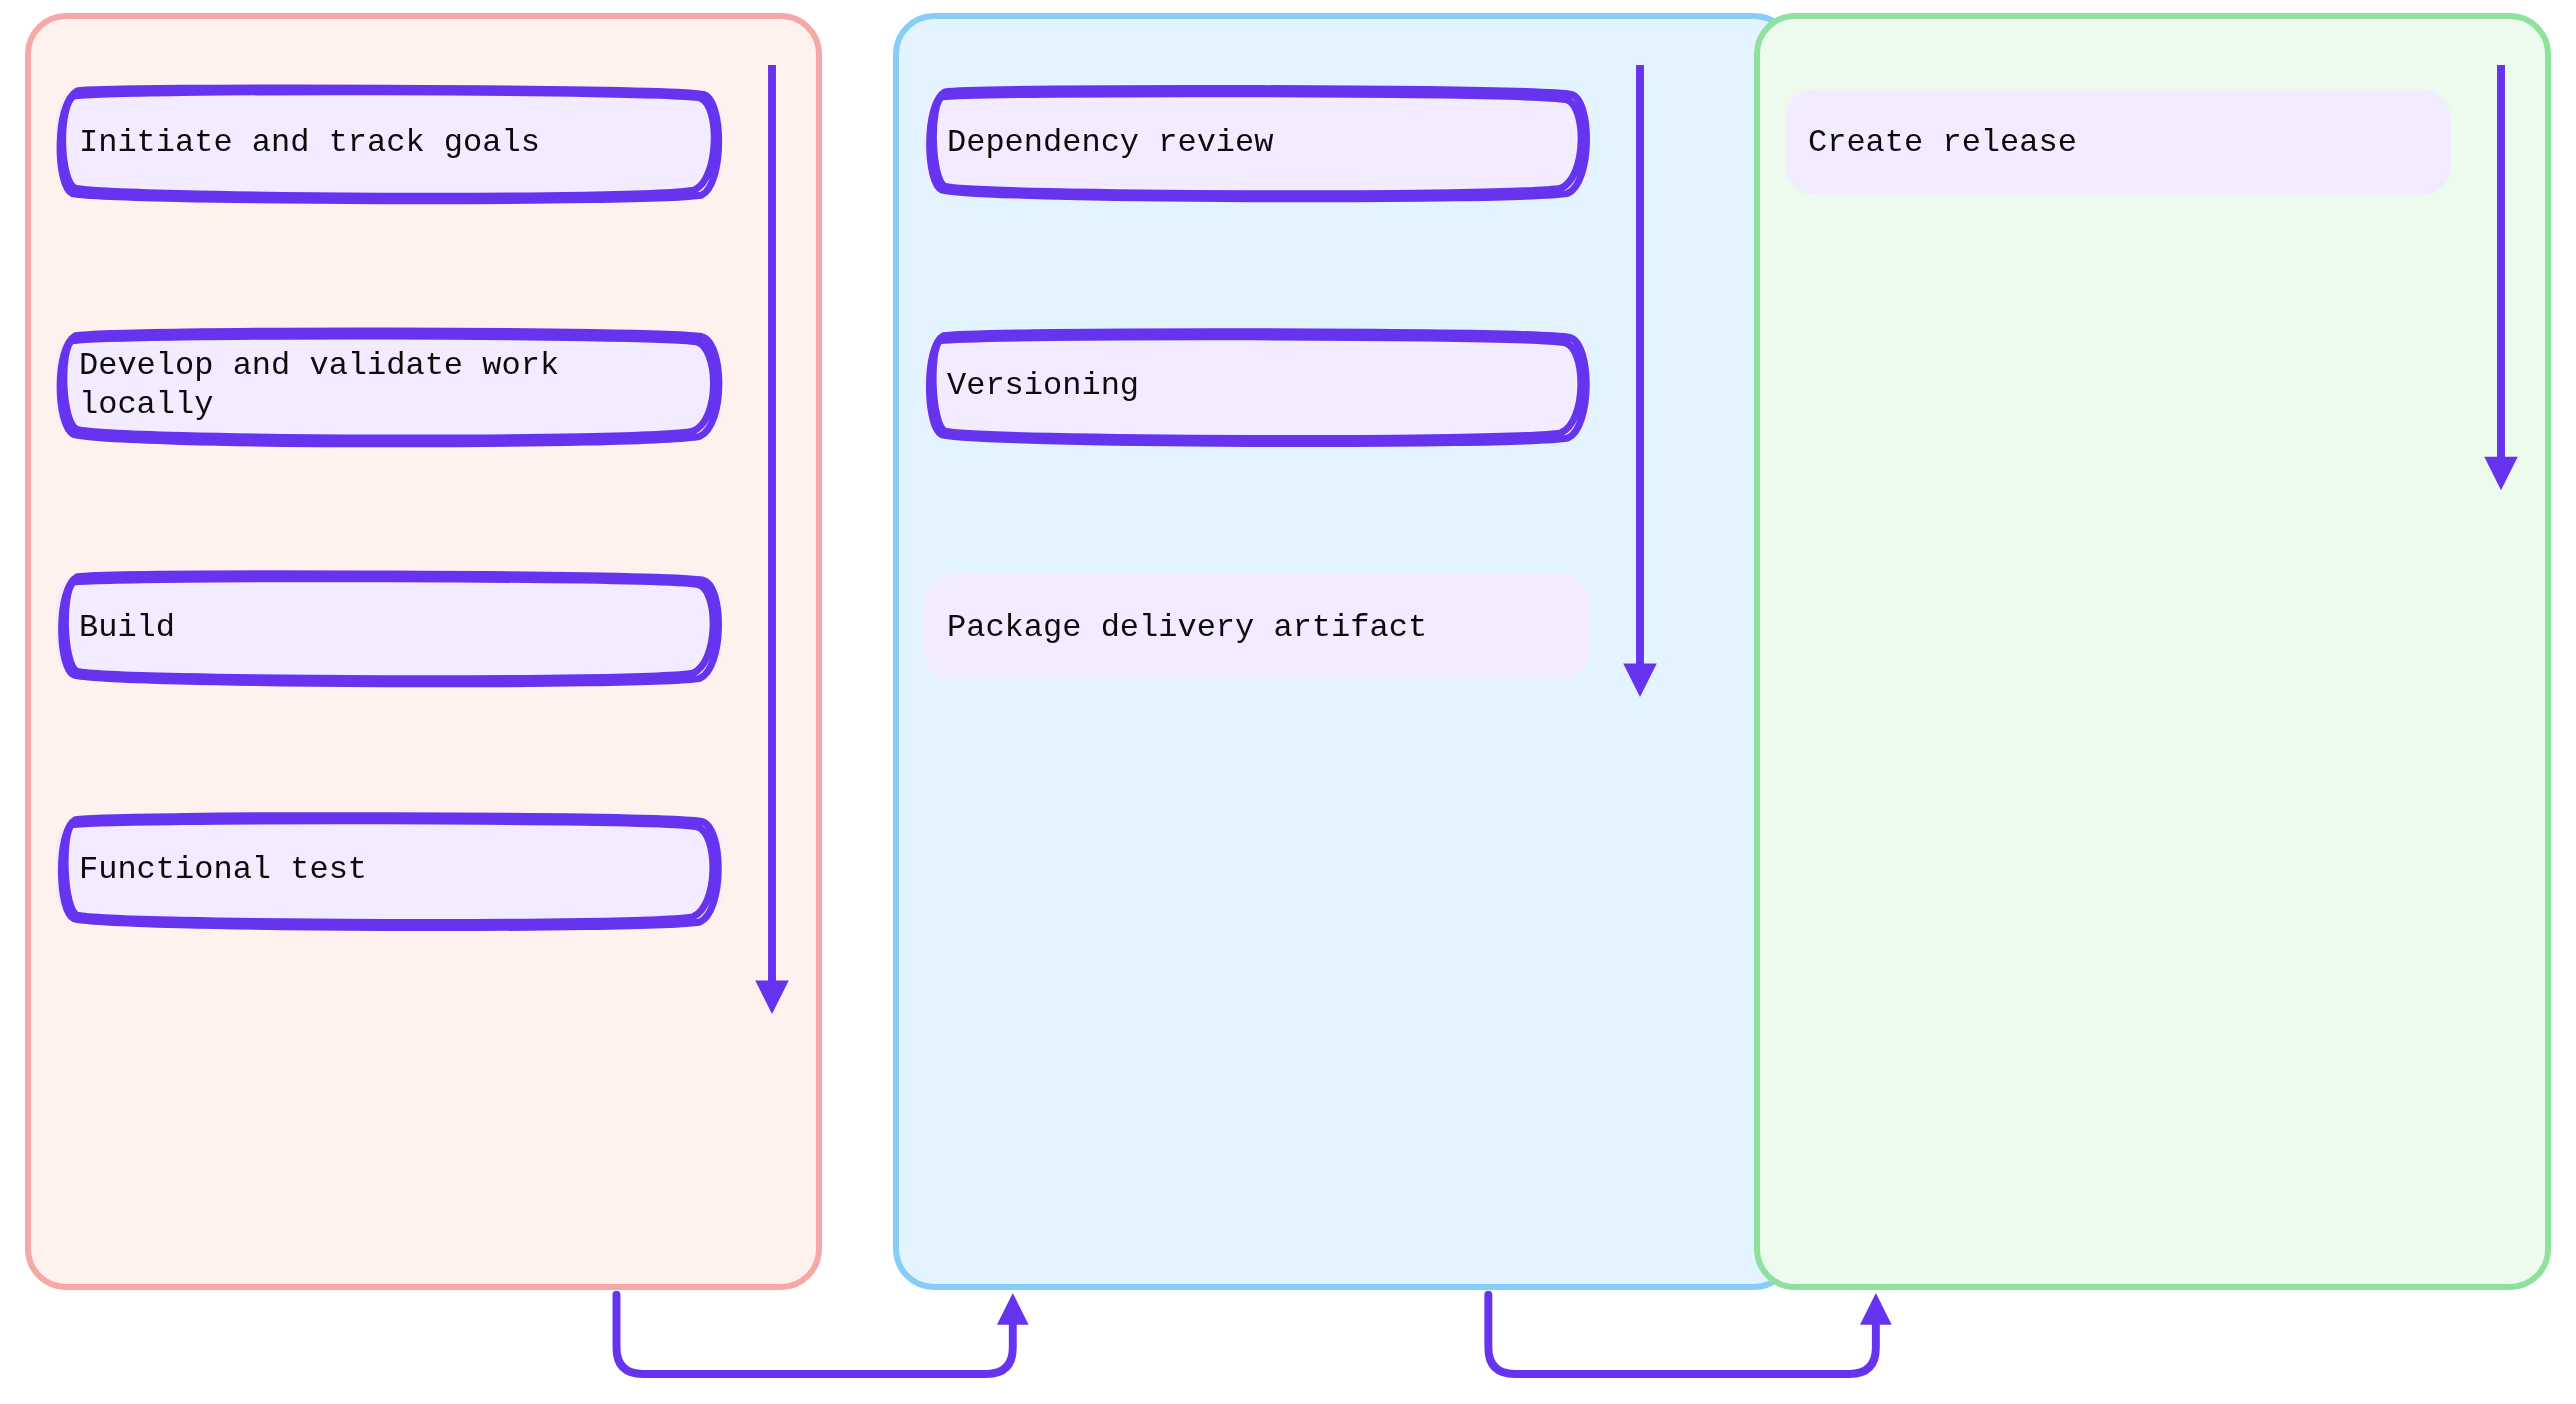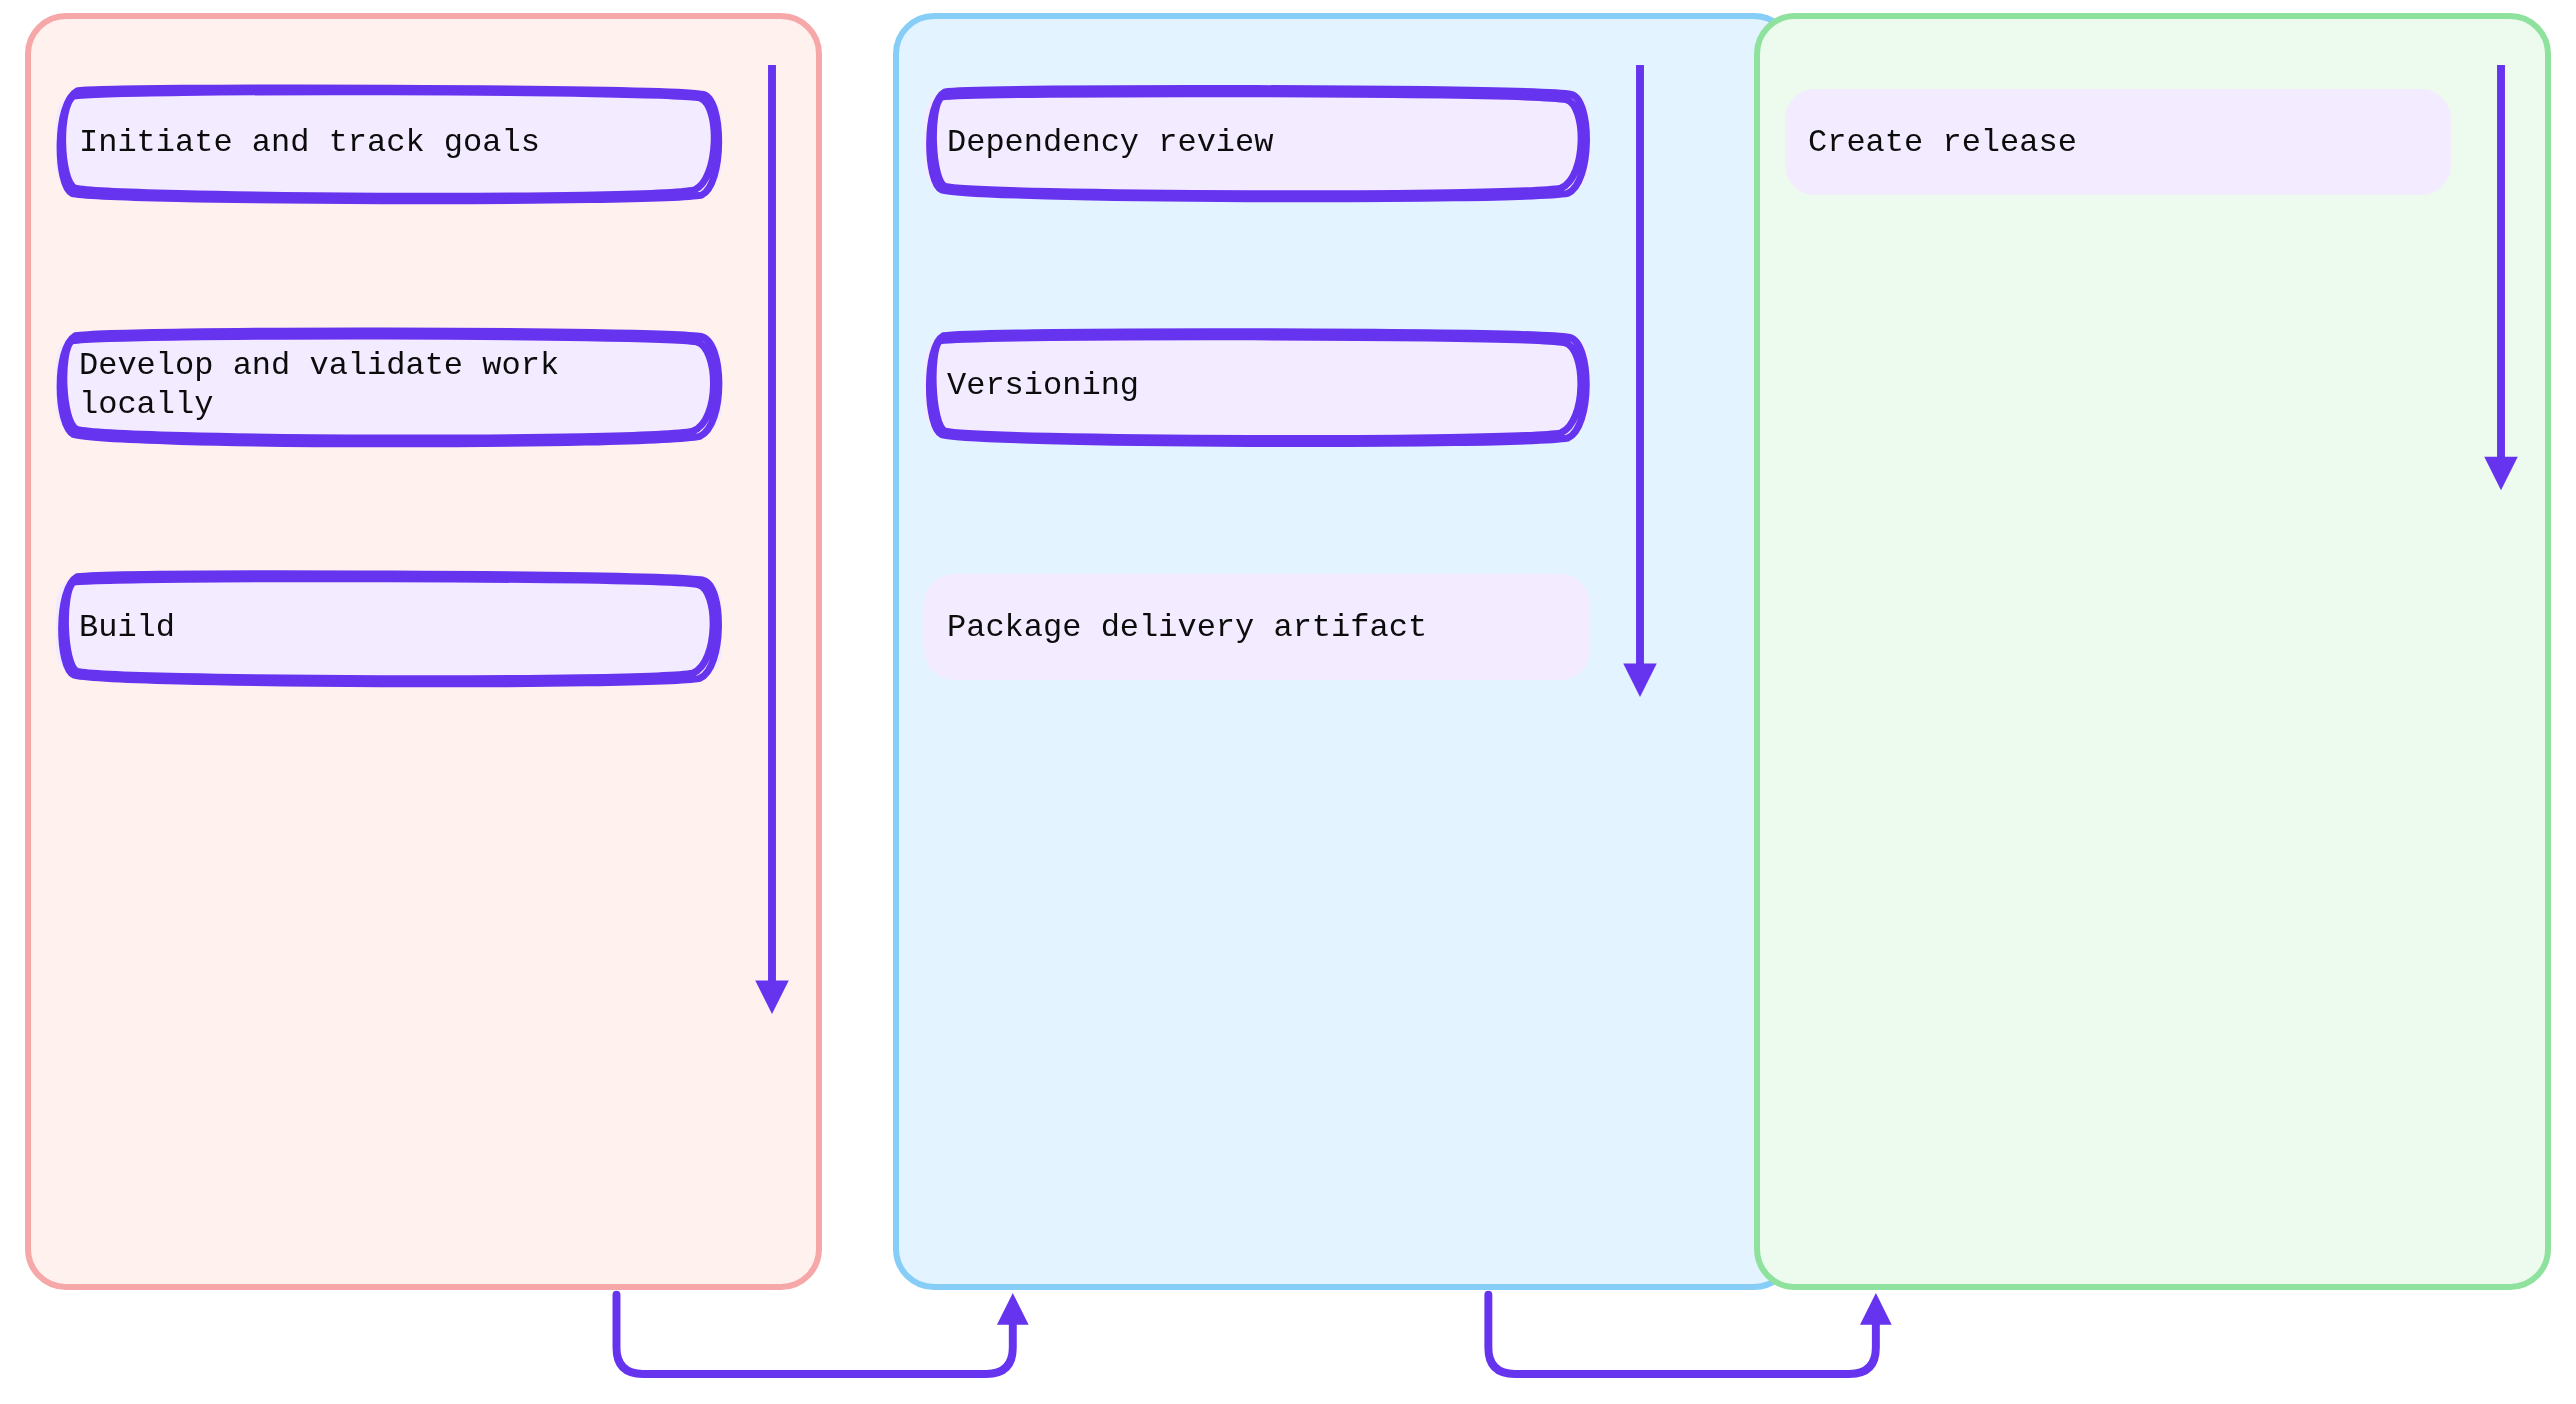--- a/index.html
+++ b/index.html
@@ -110,20 +110,27 @@
     </div>
 
     <div class="step row-3">
       <svg class="sketch-outline" viewBox="0 0 780 140" preserveAspectRatio="none">
         <path d="M30 9 C 80 3, 710 5, 752 13 C 776 19, 776 114, 748 126 C 694 136, 64 134, 26 122 C 8 114, 6 22, 30 9 Z
                  M26 15 C 78 9, 700 10, 746 18 C 770 24, 770 108, 740 120 C 688 130, 70 128, 30 118 C 14 110, 12 26, 26 15 Z" fill="none" stroke="#6633EE" stroke-width="8" stroke-linecap="round" stroke-linejoin="round"></path>
       </svg>
       <span>Build</span>
     </div>
 
+    <div class="step row-4">
+      <svg class="sketch-outline" viewBox="0 0 780 140" preserveAspectRatio="none">
+        <path d="M28 10 C 76 3, 708 4, 750 12 C 776 18, 776 116, 748 128 C 692 138, 66 136, 26 124 C 8 116, 6 22, 28 10 Z
+                 M24 16 C 74 9, 698 10, 744 18 C 770 24, 770 110, 740 122 C 686 132, 72 130, 30 120 C 14 112, 12 26, 24 16 Z" fill="none" stroke="#6633EE" stroke-width="8" stroke-linecap="round" stroke-linejoin="round"></path>
+      </svg>
+      <span>Functional test</span>
+    </div>
 
     <svg class="down-arrow" width="44" height="951" viewBox="0 0 50 1080">
       <line x1="25" y1="0" x2="25" y2="1050" stroke="#6633EE" stroke-width="9" stroke-linecap="round"></line>
       <polygon points="25,1078 6,1040 44,1040" fill="#6633EE"></polygon>
     </svg>
   </div>
 
   <div class="col col-2">
 
     <div class="step row-1">

